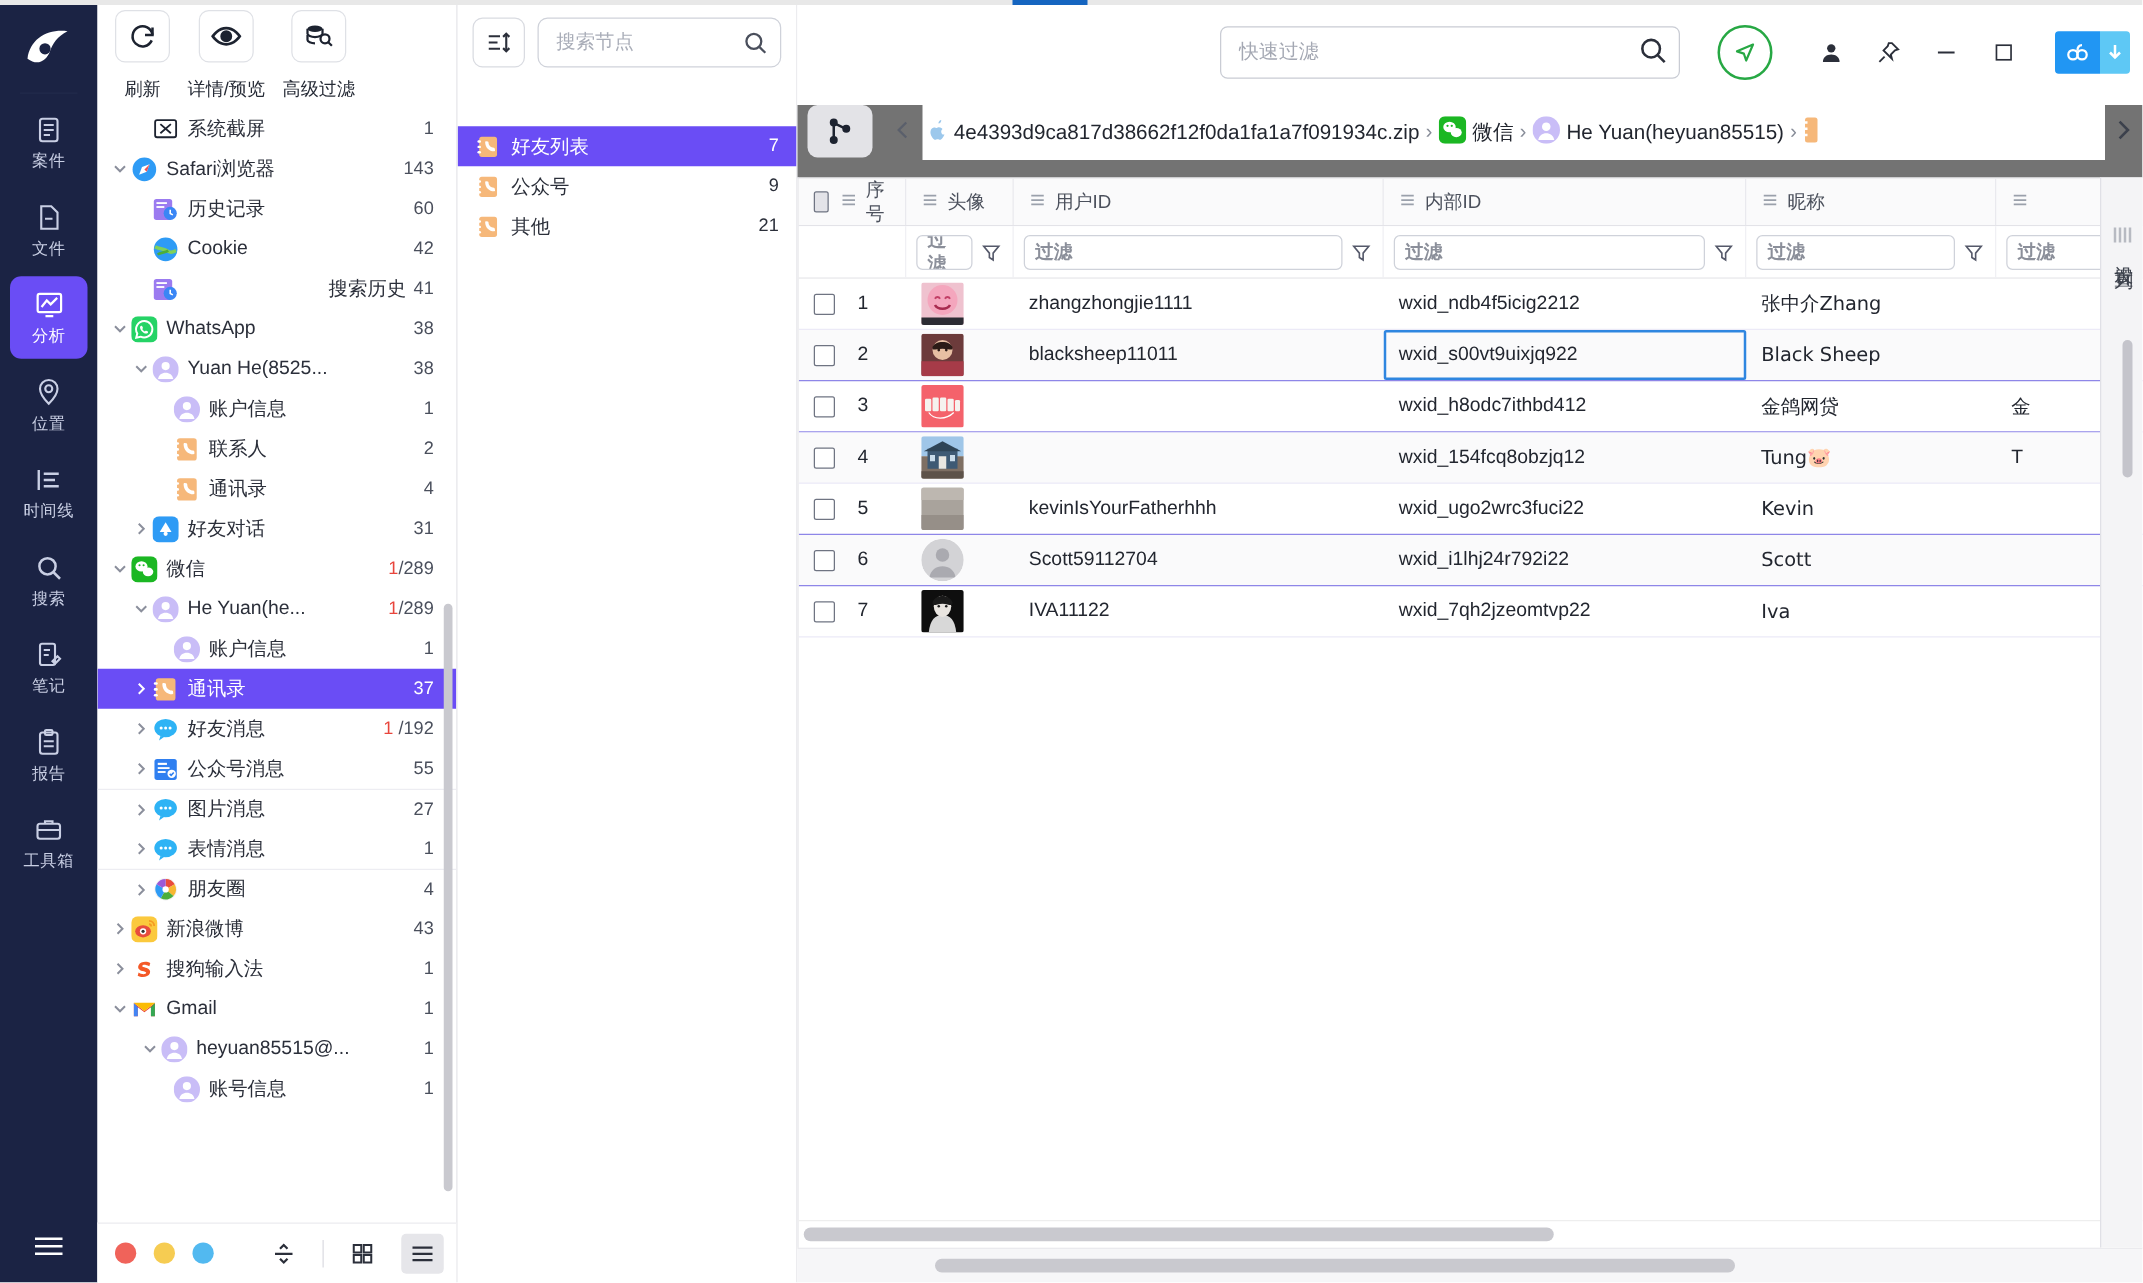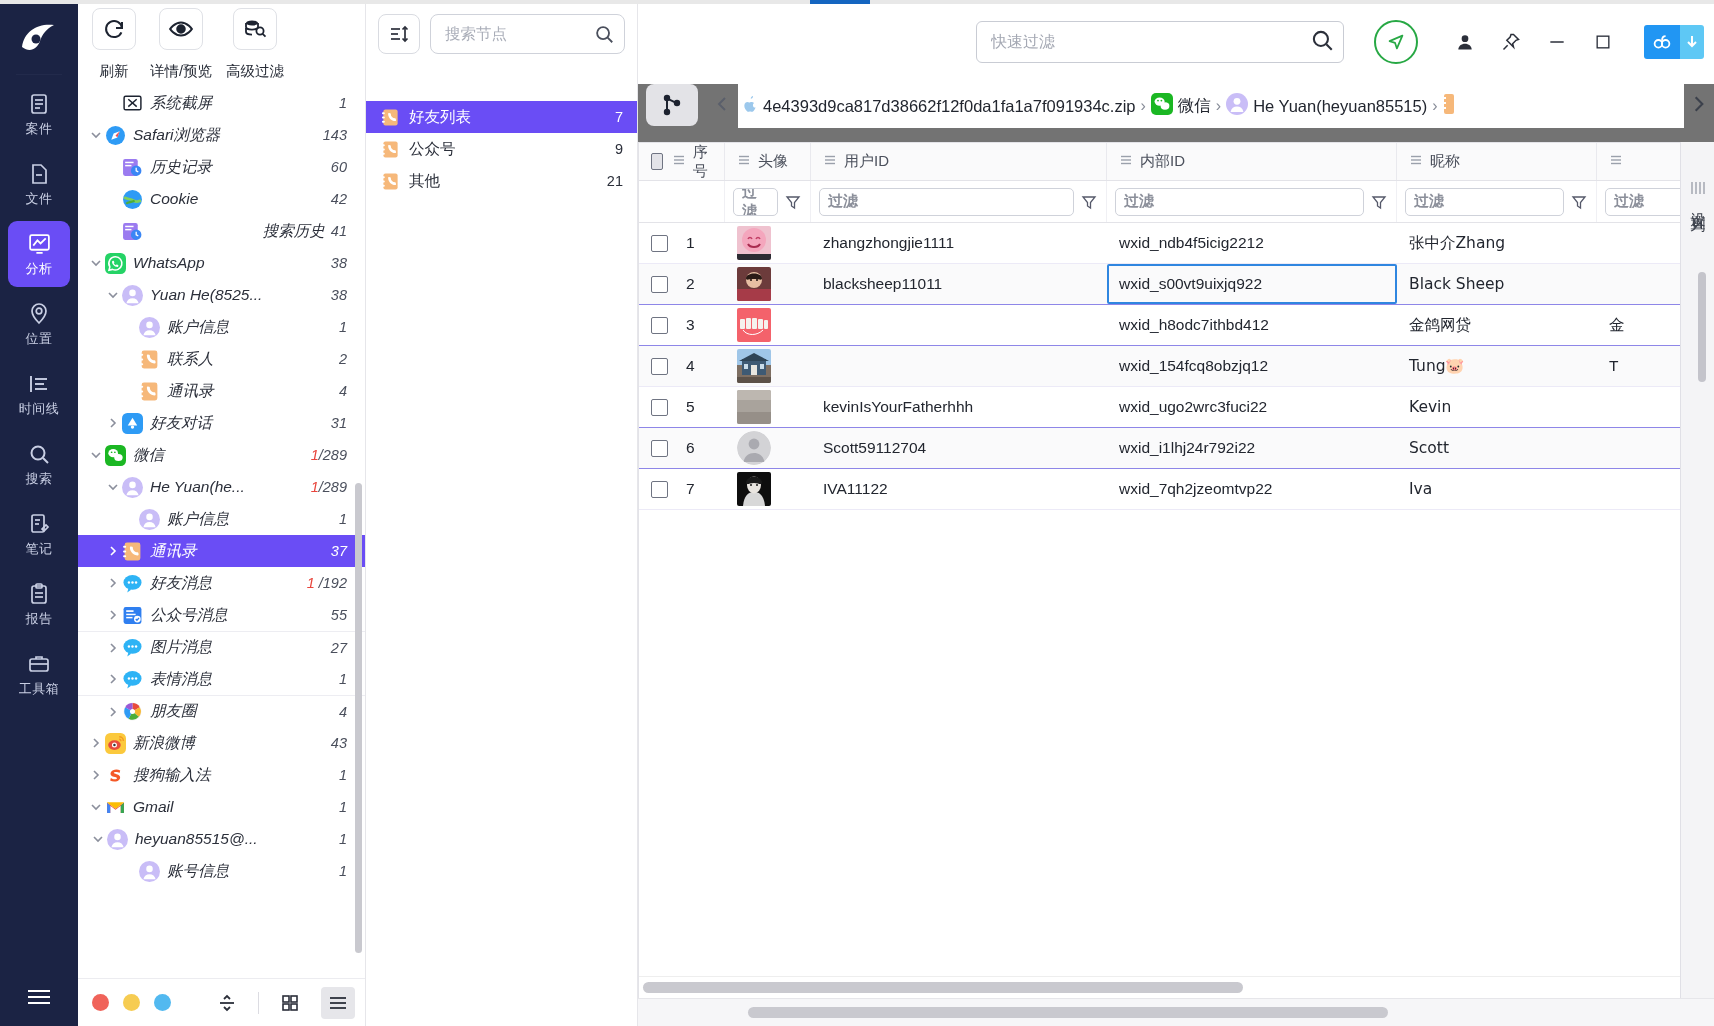--- a/index.html
+++ b/index.html
@@ -43,21 +43,21 @@
     display: flex; flex-direction: column; position: relative;
     border-right: 1px solid #e6e6ea;
   }
   .tree-toolbar { display: flex; padding: 8px 10px 2px 14px; gap: 14px; }
   .tool-btn { display:flex; flex-direction: column; align-items:center; cursor:pointer; }
   .tool-btn .box {
     width: 44px; height: 42px; border: 1px solid #dfe1e6; border-radius: 8px;
     display:flex; align-items:center; justify-content:center; background:#fff;
   }
   .tool-btn .cap { font-size: 14.5px; color: #262b36; margin-top: 12px; white-space: nowrap; }
-  .tree-scroll { flex: 1; overflow: hidden; position: relative; padding-top: 4px; font-style: italic; }
+  .tree-scroll { flex: 1; overflow: hidden; position: relative; padding-top: 4px; }
   .tnode {
     display: flex; align-items: center; height: 32px; font-size: 15.5px;
     color: #2b2f3a; padding-right: 18px; cursor: pointer; position: relative;
   }
   .tnode .chev { width: 16px; height: 16px; flex: 0 0 16px; display:flex; align-items:center; justify-content:center; color:#8b8f9c; }
   .tnode .chev.blank { visibility: hidden; }
   .tnode .ico { width: 22px; height: 22px; flex: 0 0 22px; margin-right: 7px; display:flex; align-items:center; justify-content:center; }
   .tnode .nm { flex: 1; overflow: hidden; text-overflow: ellipsis; white-space: nowrap; }
   .tnode .ct { font-size: 14.5px; color: #4a4f5c; margin-left: 6px; white-space: nowrap; }
   .tnode .ct .red { color: #e8453c; }
@@ -697,21 +697,21 @@
               <svg width="21" height="21" viewBox="0 0 20 20">
                 <path d="M2 5.2v10h3V8.4l5 3.8 5-3.8v6.8h3v-10l-8 6z" fill="#ea4335"></path>
                 <path d="M2 5.2v10h3V8.4z" fill="#4285f4"></path>
                 <path d="M18 5.2v10h-3V8.4z" fill="#34a853"></path>
                 <path d="M2 5.2l8 6 8-6v-.2H2z" fill="#fbbc05"></path>
               </svg>
             </span>
             <span class="nm">Gmail</span>
             <span class="ct">1</span>
           </div>
-          <div class="tnode" style="padding-left: 12px;">
+          <div class="tnode" style="padding-left: 34px;">
             <span class="chev ">
               <svg width="14" height="14" viewBox="0 0 14 14" fill="none" stroke="currentColor" stroke-width="1.6">
                 <polyline points="3,5 7,9 11,5"></polyline>
               </svg>
             </span>
             <span class="ico">
               <svg width="21" height="21" viewBox="0 0 20 20">
                 <circle cx="10" cy="10" r="10" fill="#c9bdf7"></circle>
                 <circle cx="10" cy="7.5" r="3.1" fill="#fff"></circle>
                 <path d="M4.2 17.4c.5-3.3 2.9-4.9 5.8-4.9s5.3 1.6 5.8 4.9z" fill="#fff"></path>

